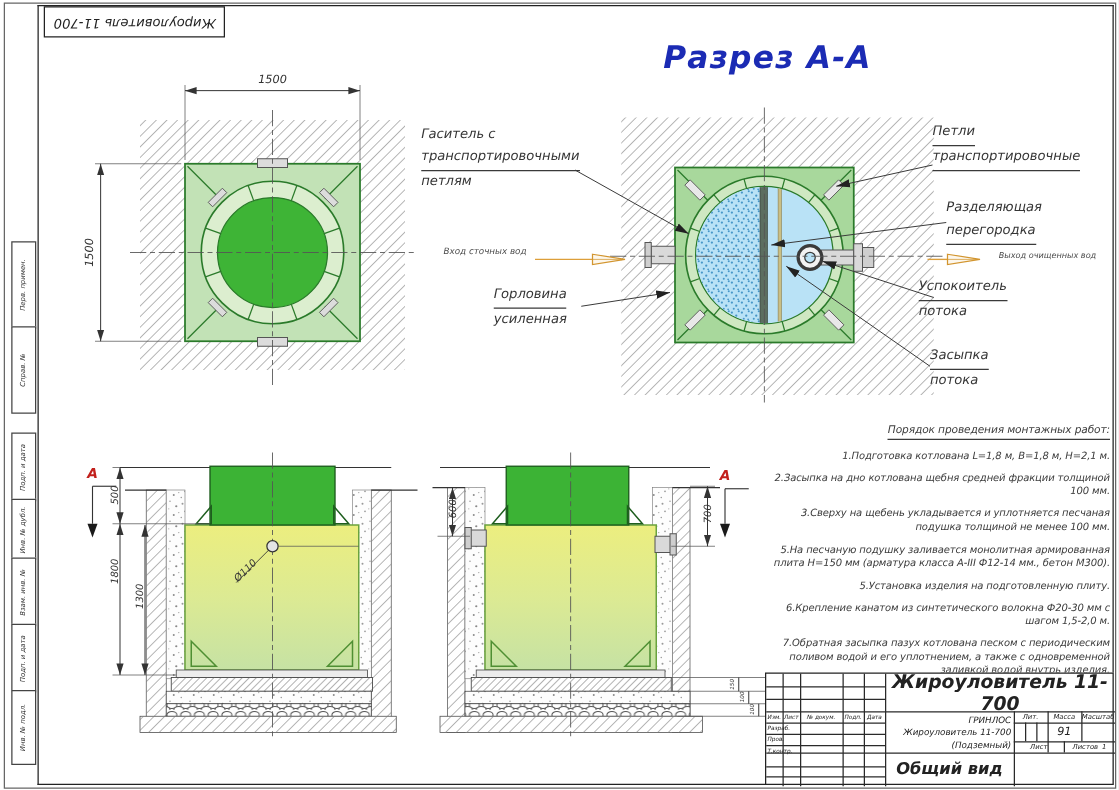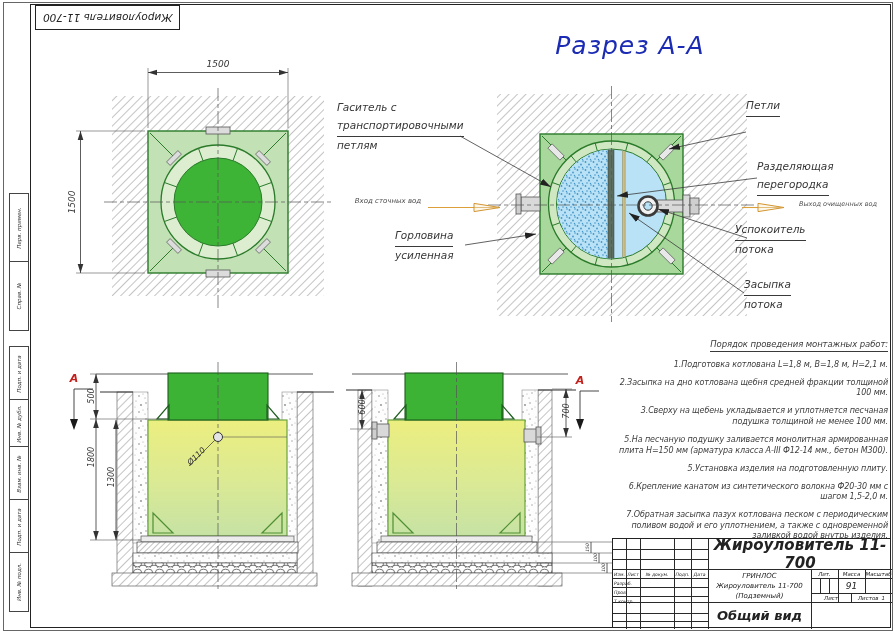--- a/index.html
+++ b/index.html
@@ -293,39 +293,40 @@
   <div class="vcell" style="left:9px;top:446px;width:18px;height:53px">
       <span>Взам. инв. №</span>
     </div>
   <div class="vcell" style="left:9px;top:499px;width:18px;height:53px">
       <span>Подп. и дата</span>
     </div>
   <div class="vcell" style="left:9px;top:552px;width:18px;height:58px">
       <span>Инв. № подл.</span>
     </div>
 
-  <div class="txt ctr" style="left:520px;top:28px;width:220px;height:34px;font-size:25px;font-weight:normal;color:#1b2bb4;letter-spacing:1px">Разрез А-А</div>
+  <div class="txt ctr" style="left:504px;top:28px;width:220px;height:34px;font-size:25px;font-weight:bold;color:#1b2bb4;letter-spacing:1px">Разрез А-А</div>
 
   <div class="txt ctr" style="left:193px;top:58px;width:50px;height:12px;font-size:9px">1500</div>
   <div class="txt ctr rot" style="left:52px;top:196px;width:40px;height:12px;font-size:9px">1500</div>
 
   <div class="txt" style="left:352px;top:197px;width:72px;font-size:7px;color:#4a4a4a;text-align:center">Вход сточных вод</div>
   <div class="txt" style="left:799px;top:200px;width:92px;font-size:6.5px;color:#4a4a4a">Выход очищенных вод</div>
 
   <div class="callout" style="left:337px;top:99px;width:140px">
     <div>Гаситель с</div>
     <div><span class="u">транспортировочными</span></div>
     <div>петлям</div>
   </div>
   <div class="callout" style="left:395px;top:227px;width:80px;text-align:left">
     <div><span class="u">Горловина</span></div>
     <div>усиленная</div>
   </div>
   <div class="callout" style="left:746px;top:97px;width:142px">
     <div><span class="u">Петли</span></div>
+    <div><span class="u">транспортировочные</span></div>
   </div>
   <div class="callout" style="left:757px;top:158px;width:122px">
     <div>Разделяющая</div>
     <div><span class="u">перегородка</span></div>
   </div>
   <div class="callout" style="left:735px;top:221px;width:100px">
     <div><span class="u">Успокоитель</span></div>
     <div>потока</div>
   </div>
   <div class="callout" style="left:744px;top:276px;width:90px">
@@ -379,21 +380,21 @@
     <div class="tb-line" style="left:0;top:39px;width:95px;height:0.8px"></div>
     <div class="tb-line" style="left:198px;top:39px;width:81px;height:0.8px"></div>
     <div class="tb-line" style="left:0;top:48px;width:95px;height:0.8px"></div>
     <div class="tb-line" style="left:198px;top:54px;width:81px;height:0.8px"></div>
     <div class="tb-line" style="left:0;top:57px;width:95px;height:0.8px"></div>
     <div class="tb-line" style="left:0;top:63px;width:279px;height:1px"></div>
     <div class="tb-line" style="left:0;top:74px;width:95px;height:0.8px"></div>
     <div class="tb-line" style="left:0;top:82px;width:95px;height:0.8px"></div>
 
     <div class="tb-txt" style="left:97px;top:2px;width:180px;height:26px;font-size:15px;font-weight:bold">Жироуловитель 11-700</div>
-    <div class="abs" style="left:97px;top:32px;width:99px;height:30px;text-align:center;font-style:italic;color:#222;font-size:7px;line-height:1.45">
+    <div class="abs" style="left:97px;top:32px;width:99px;height:30px;text-align:right;font-style:italic;color:#222;font-size:7px;line-height:1.45">
       <div>ГРИНЛОС</div>
       <div>Жироуловитель 11-700</div>
       <div>(Подземный)</div>
     </div>
     <div class="tb-txt" style="left:97px;top:65px;width:99px;height:23px;font-size:13px;font-weight:bold">Общий вид</div>
     <div class="tb-txt" style="left:198px;top:30.5px;width:27px;height:8px;font-size:5.5px">Лит.</div>
     <div class="tb-txt" style="left:225px;top:30.5px;width:27px;height:8px;font-size:5.5px">Масса</div>
     <div class="tb-txt" style="left:252px;top:30.5px;width:27px;height:8px;font-size:5.5px">Масштаб</div>
     <div class="tb-txt" style="left:225px;top:40px;width:27px;height:13px;font-size:9px">91</div>
     <div class="tb-txt" style="left:198px;top:54px;width:40px;height:9px;font-size:5.5px">Лист</div>

